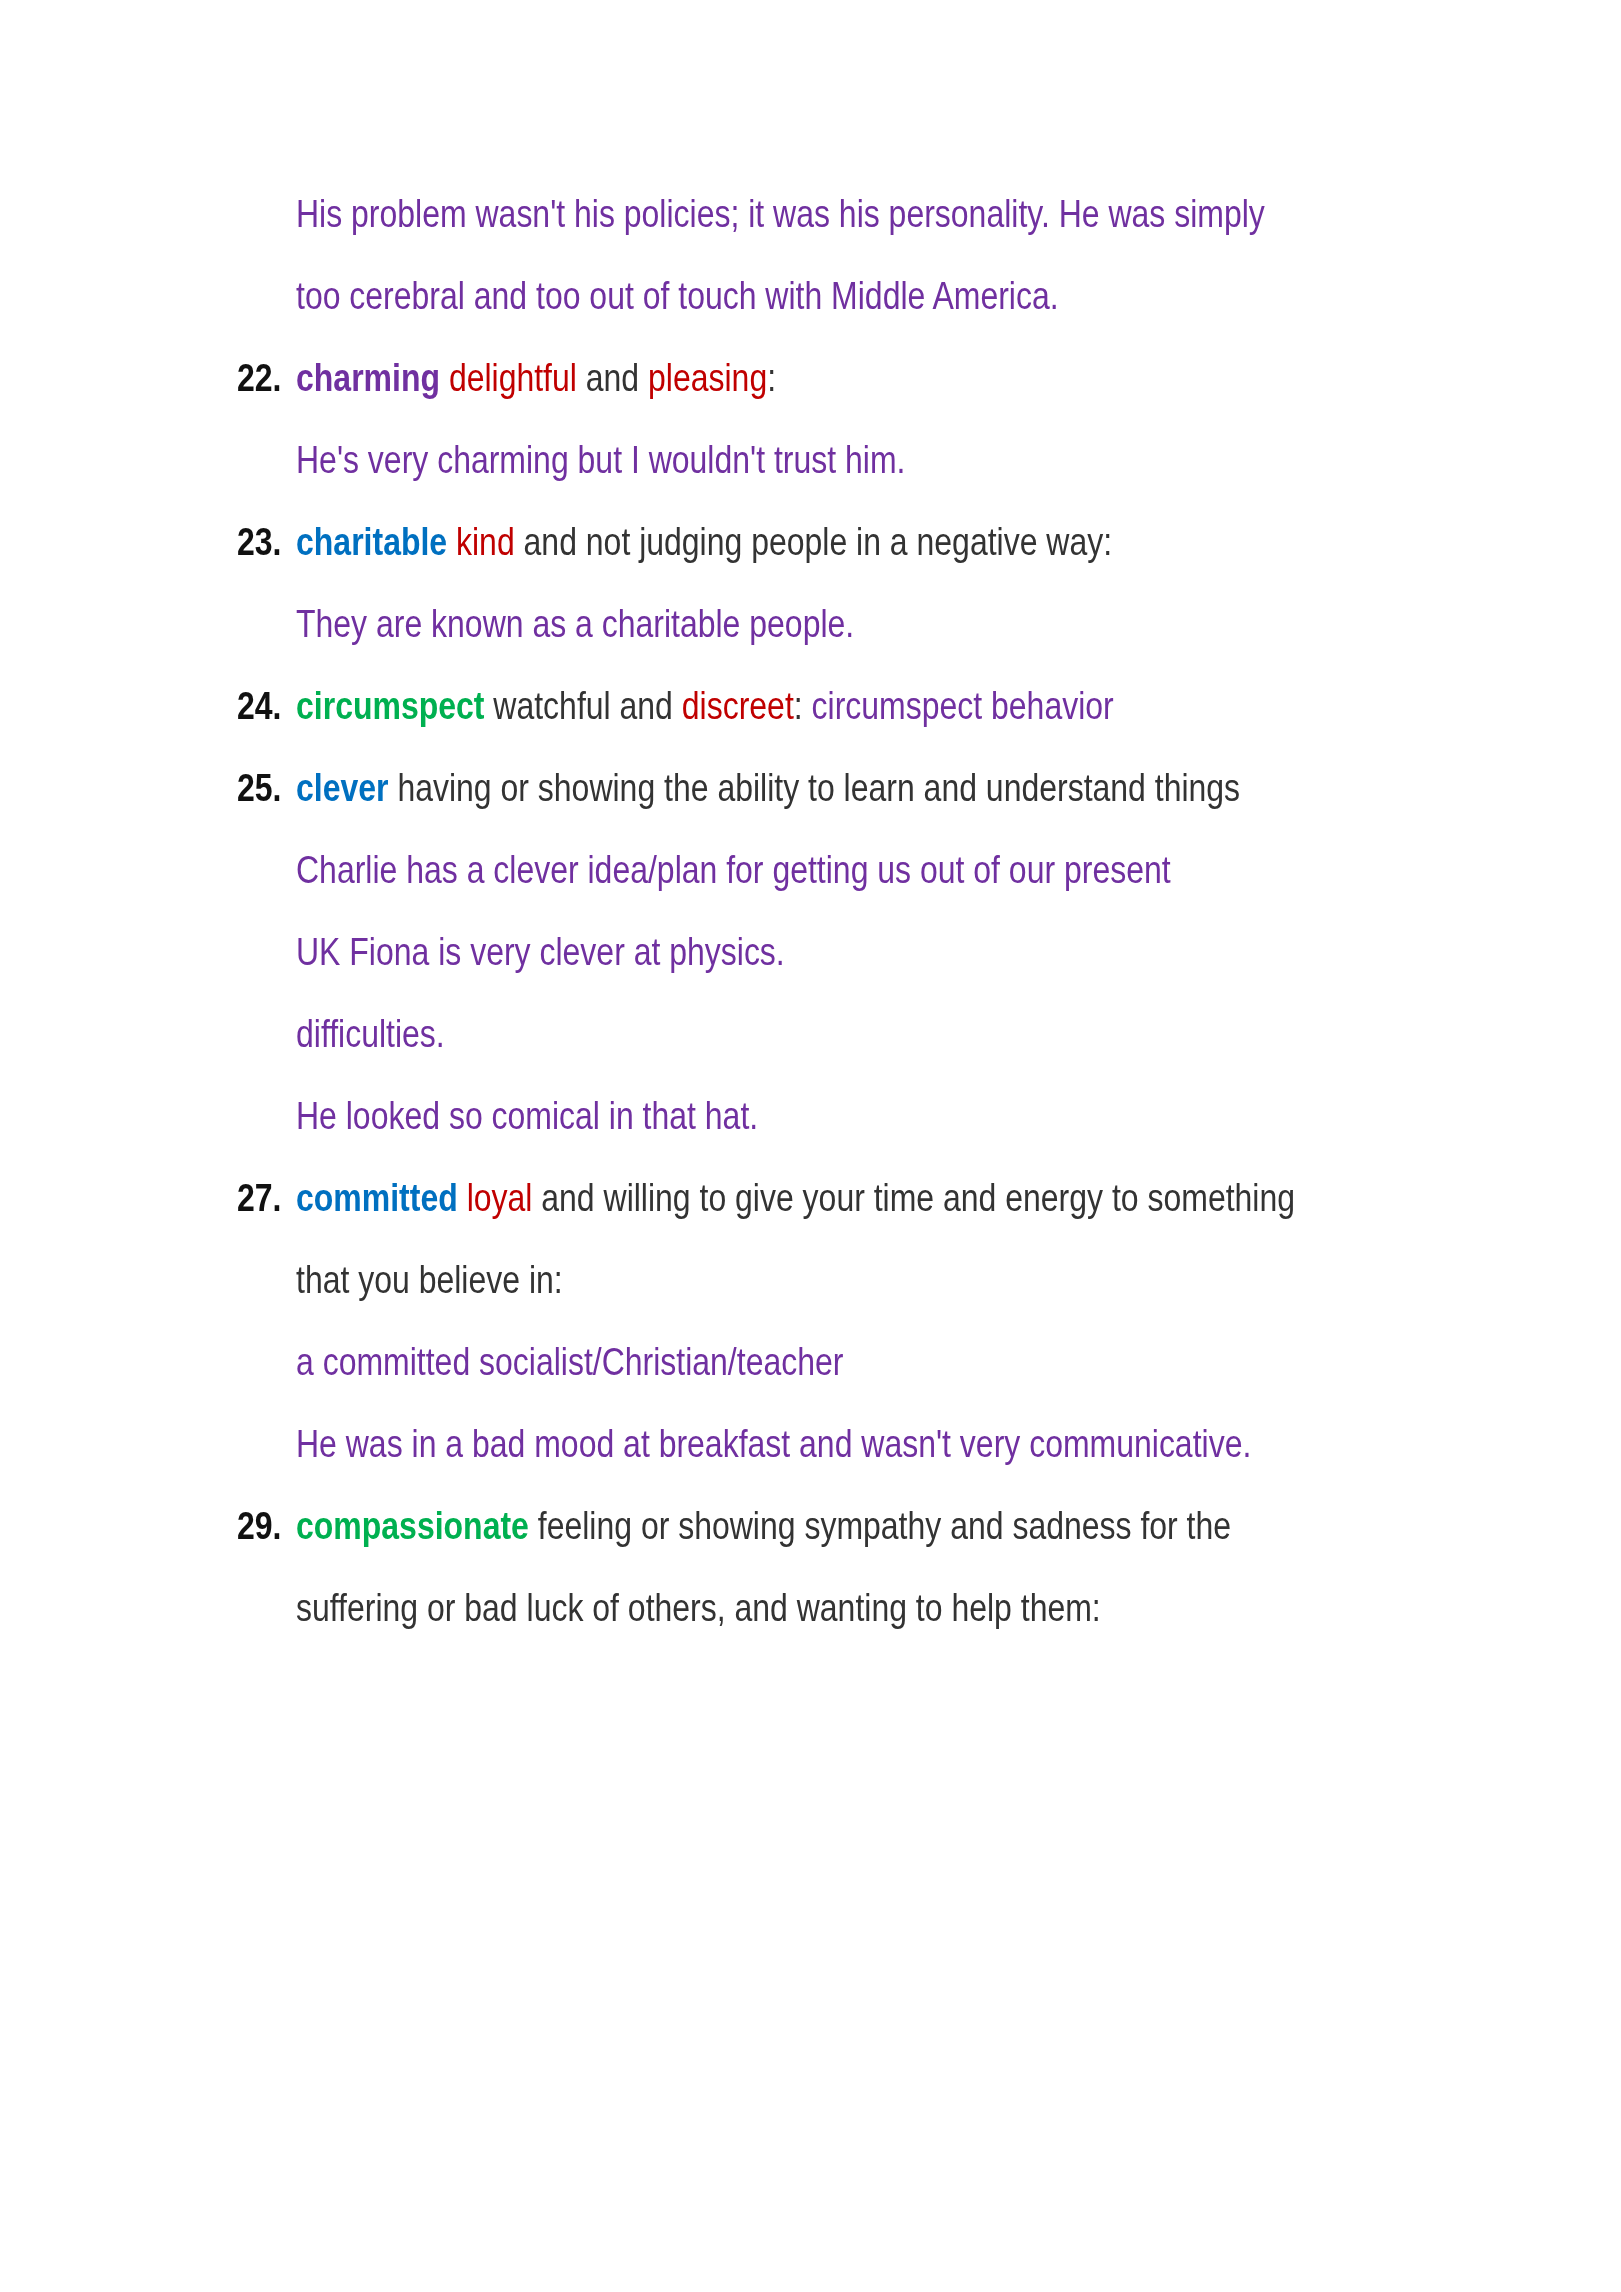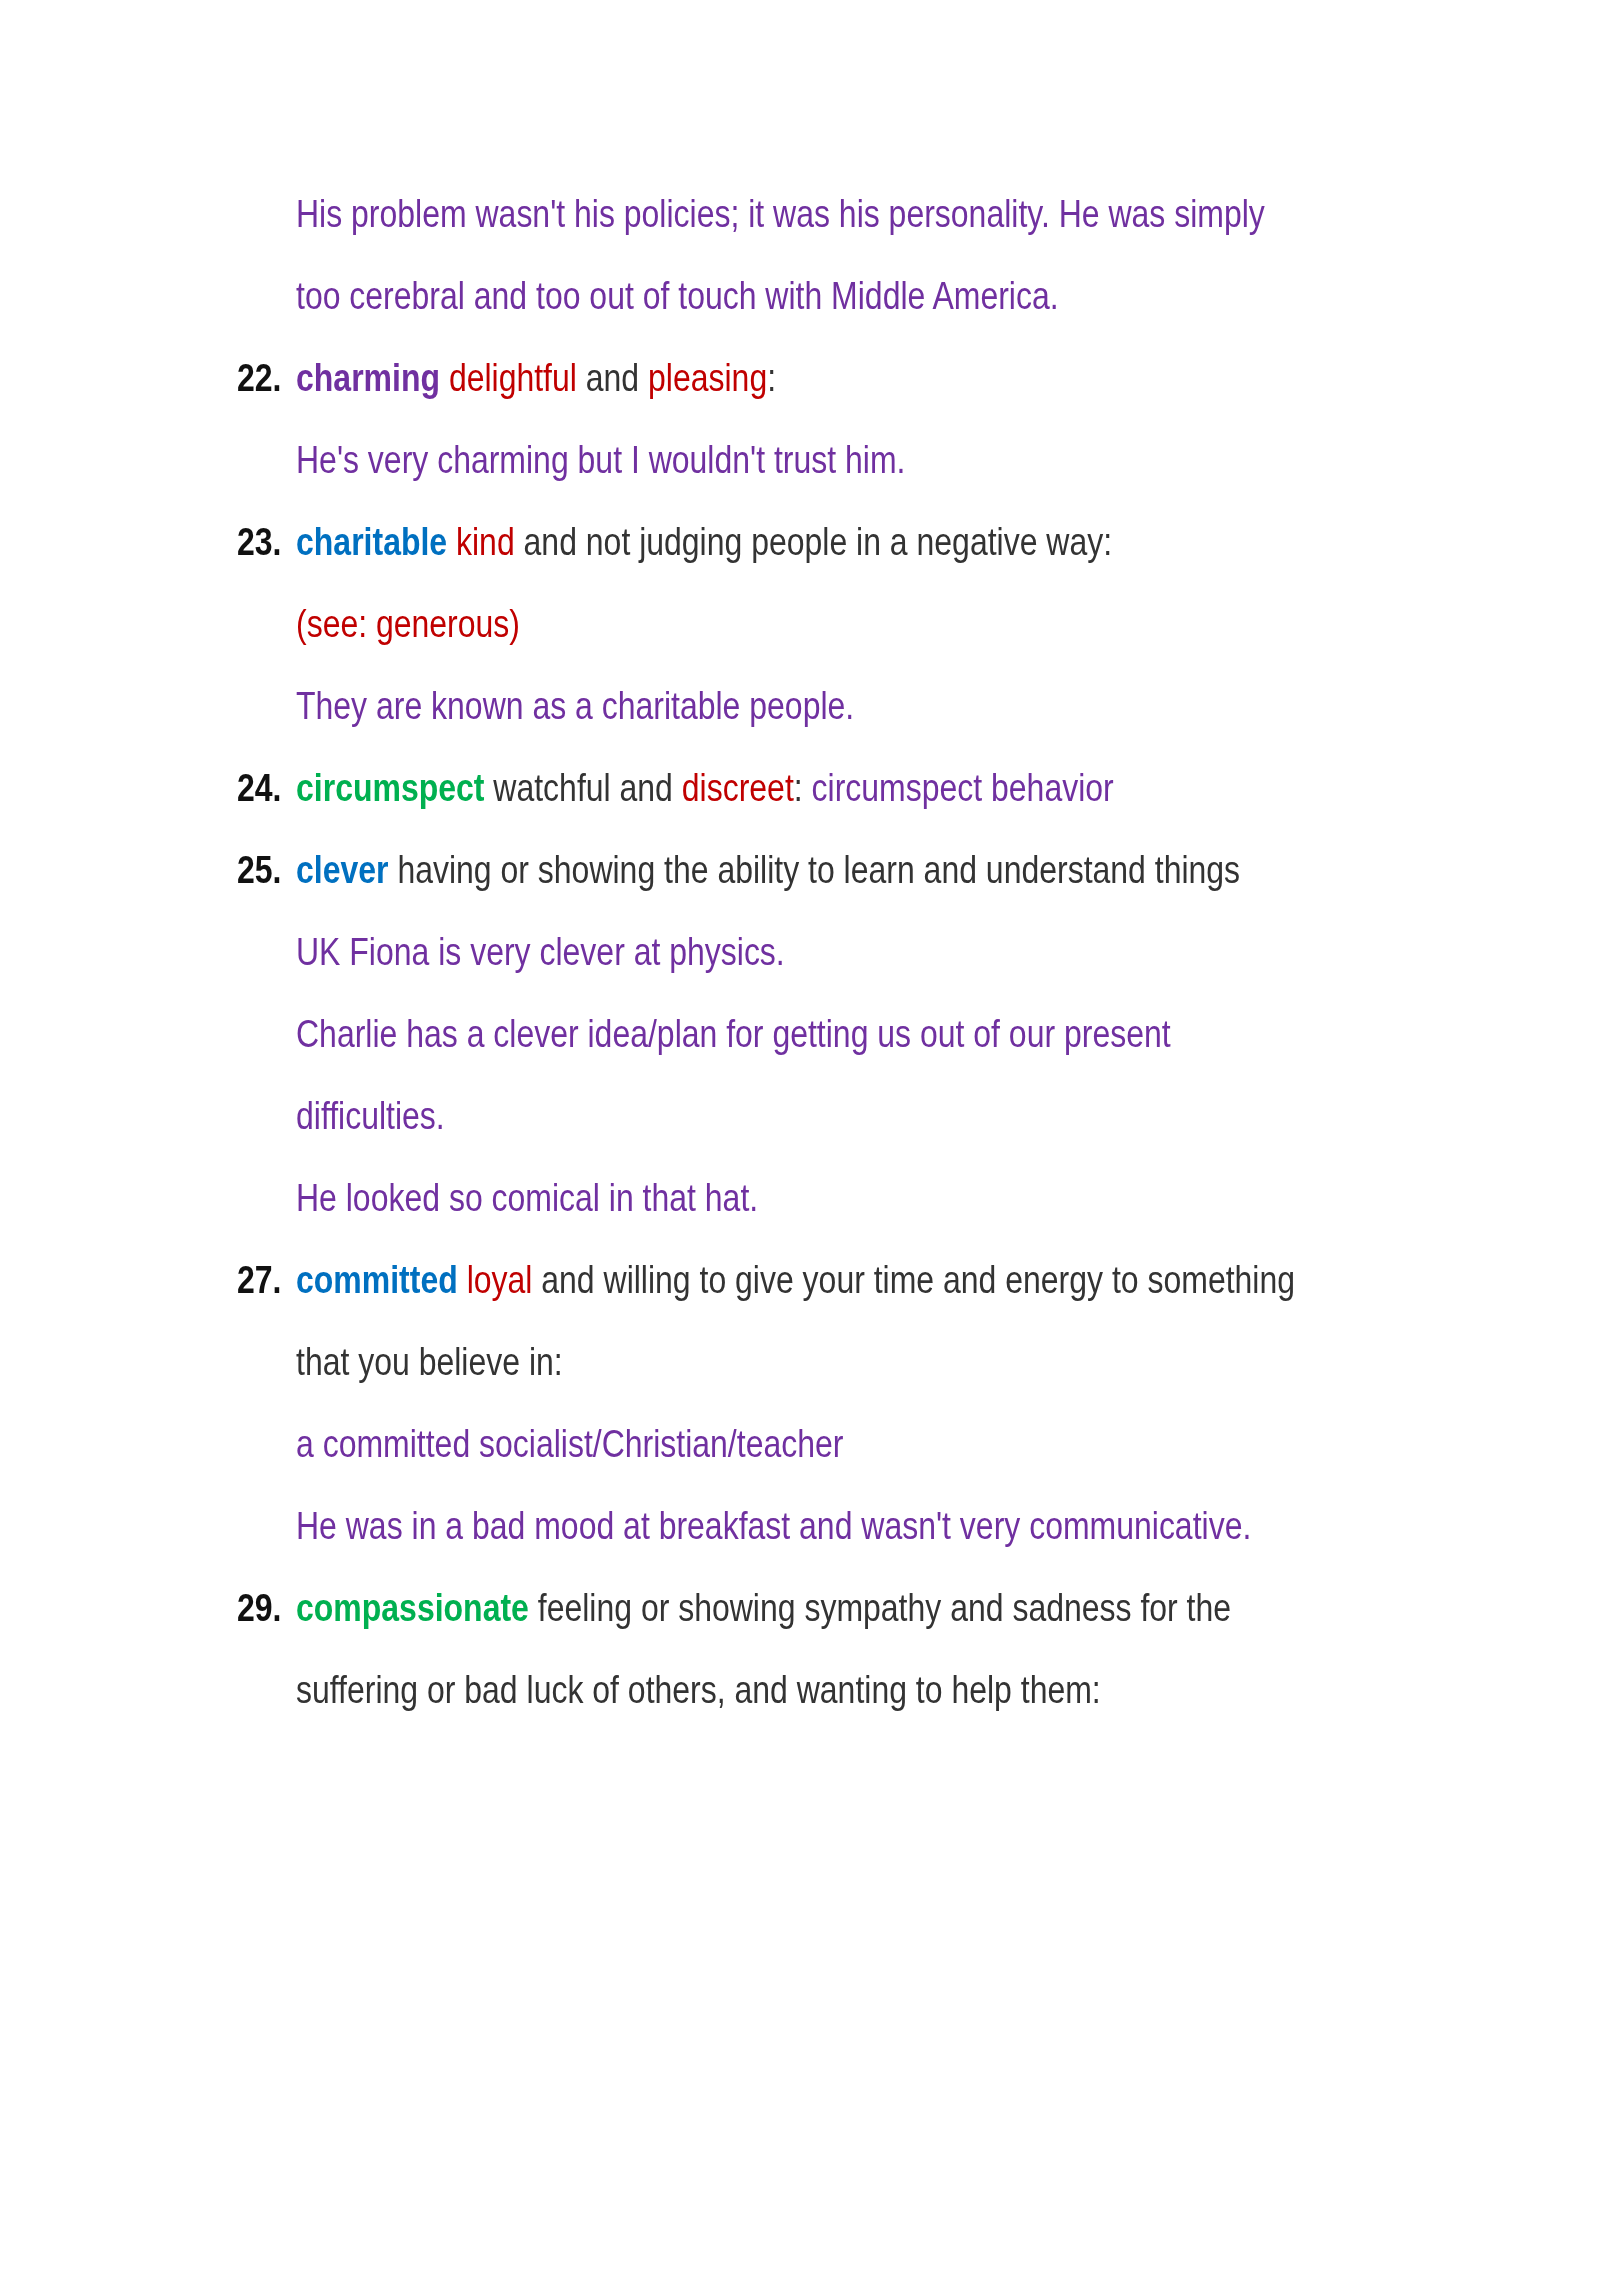--- a/index.html
+++ b/index.html
@@ -59,36 +59,33 @@
       <div class="line numbered">
         <span class="line-inner"><span class="num" style="color: rgb(17, 17, 17);">22.</span><span class="bold" style="color: rgb(112, 48, 160);">charming</span><span style="color: rgb(51, 51, 51);"> </span><span style="color: rgb(192, 0, 0);">delightful</span><span style="color: rgb(51, 51, 51);"> and </span><span style="color: rgb(192, 0, 0);">pleasing</span><span style="color: rgb(51, 51, 51);">:</span></span>
       </div>
       <div class="line">
         <span class="line-inner"><span style="color: rgb(112, 48, 160);">He's very charming but I wouldn't trust him.</span></span>
       </div>
       <div class="line numbered">
         <span class="line-inner"><span class="num" style="color: rgb(17, 17, 17);">23.</span><span class="bold" style="color: rgb(0, 112, 192);">charitable</span><span style="color: rgb(51, 51, 51);"> </span><span style="color: rgb(192, 0, 0);">kind</span><span style="color: rgb(51, 51, 51);"> and not judging people in a negative way:</span></span>
       </div>
       <div class="line">
-        <span class="line-inner"><span style="color: rgb(192, 0, 0);">(see: generous)</span></span>
-      </div>
-      <div class="line">
         <span class="line-inner"><span style="color: rgb(112, 48, 160);">They are known as a charitable people.</span></span>
       </div>
       <div class="line numbered">
         <span class="line-inner"><span class="num" style="color: rgb(17, 17, 17);">24.</span><span class="bold" style="color: rgb(0, 176, 80);">circumspect</span><span style="color: rgb(51, 51, 51);"> watchful and </span><span style="color: rgb(192, 0, 0);">discreet</span><span style="color: rgb(51, 51, 51);">: </span><span style="color: rgb(112, 48, 160);">circumspect behavior</span></span>
       </div>
       <div class="line numbered">
         <span class="line-inner"><span class="num" style="color: rgb(17, 17, 17);">25.</span><span class="bold" style="color: rgb(0, 112, 192);">clever</span><span style="color: rgb(51, 51, 51);"> having or showing the ability to learn and understand things</span></span>
       </div>
       <div class="line">
-        <span class="line-inner"><span style="color: rgb(112, 48, 160);">UK Fiona is very clever at physics.</span></span>
+        <span class="line-inner"><span style="color: rgb(112, 48, 160);">Charlie has a clever idea/plan for getting us out of our present</span></span>
       </div>
       <div class="line">
-        <span class="line-inner"><span style="color: rgb(112, 48, 160);">Charlie has a clever idea/plan for getting us out of our present</span></span>
+        <span class="line-inner"><span style="color: rgb(112, 48, 160);">UK Fiona is very clever at physics.</span></span>
       </div>
       <div class="line">
         <span class="line-inner"><span style="color: rgb(112, 48, 160);">difficulties.</span></span>
       </div>
       <div class="line">
         <span class="line-inner"><span style="color: rgb(112, 48, 160);">He looked so comical in that hat.</span></span>
       </div>
       <div class="line numbered">
         <span class="line-inner"><span class="num" style="color: rgb(17, 17, 17);">27.</span><span class="bold" style="color: rgb(0, 112, 192);">committed</span><span style="color: rgb(51, 51, 51);"> </span><span style="color: rgb(192, 0, 0);">loyal</span><span style="color: rgb(51, 51, 51);"> and willing to give your time and energy to something</span></span>
       </div>

